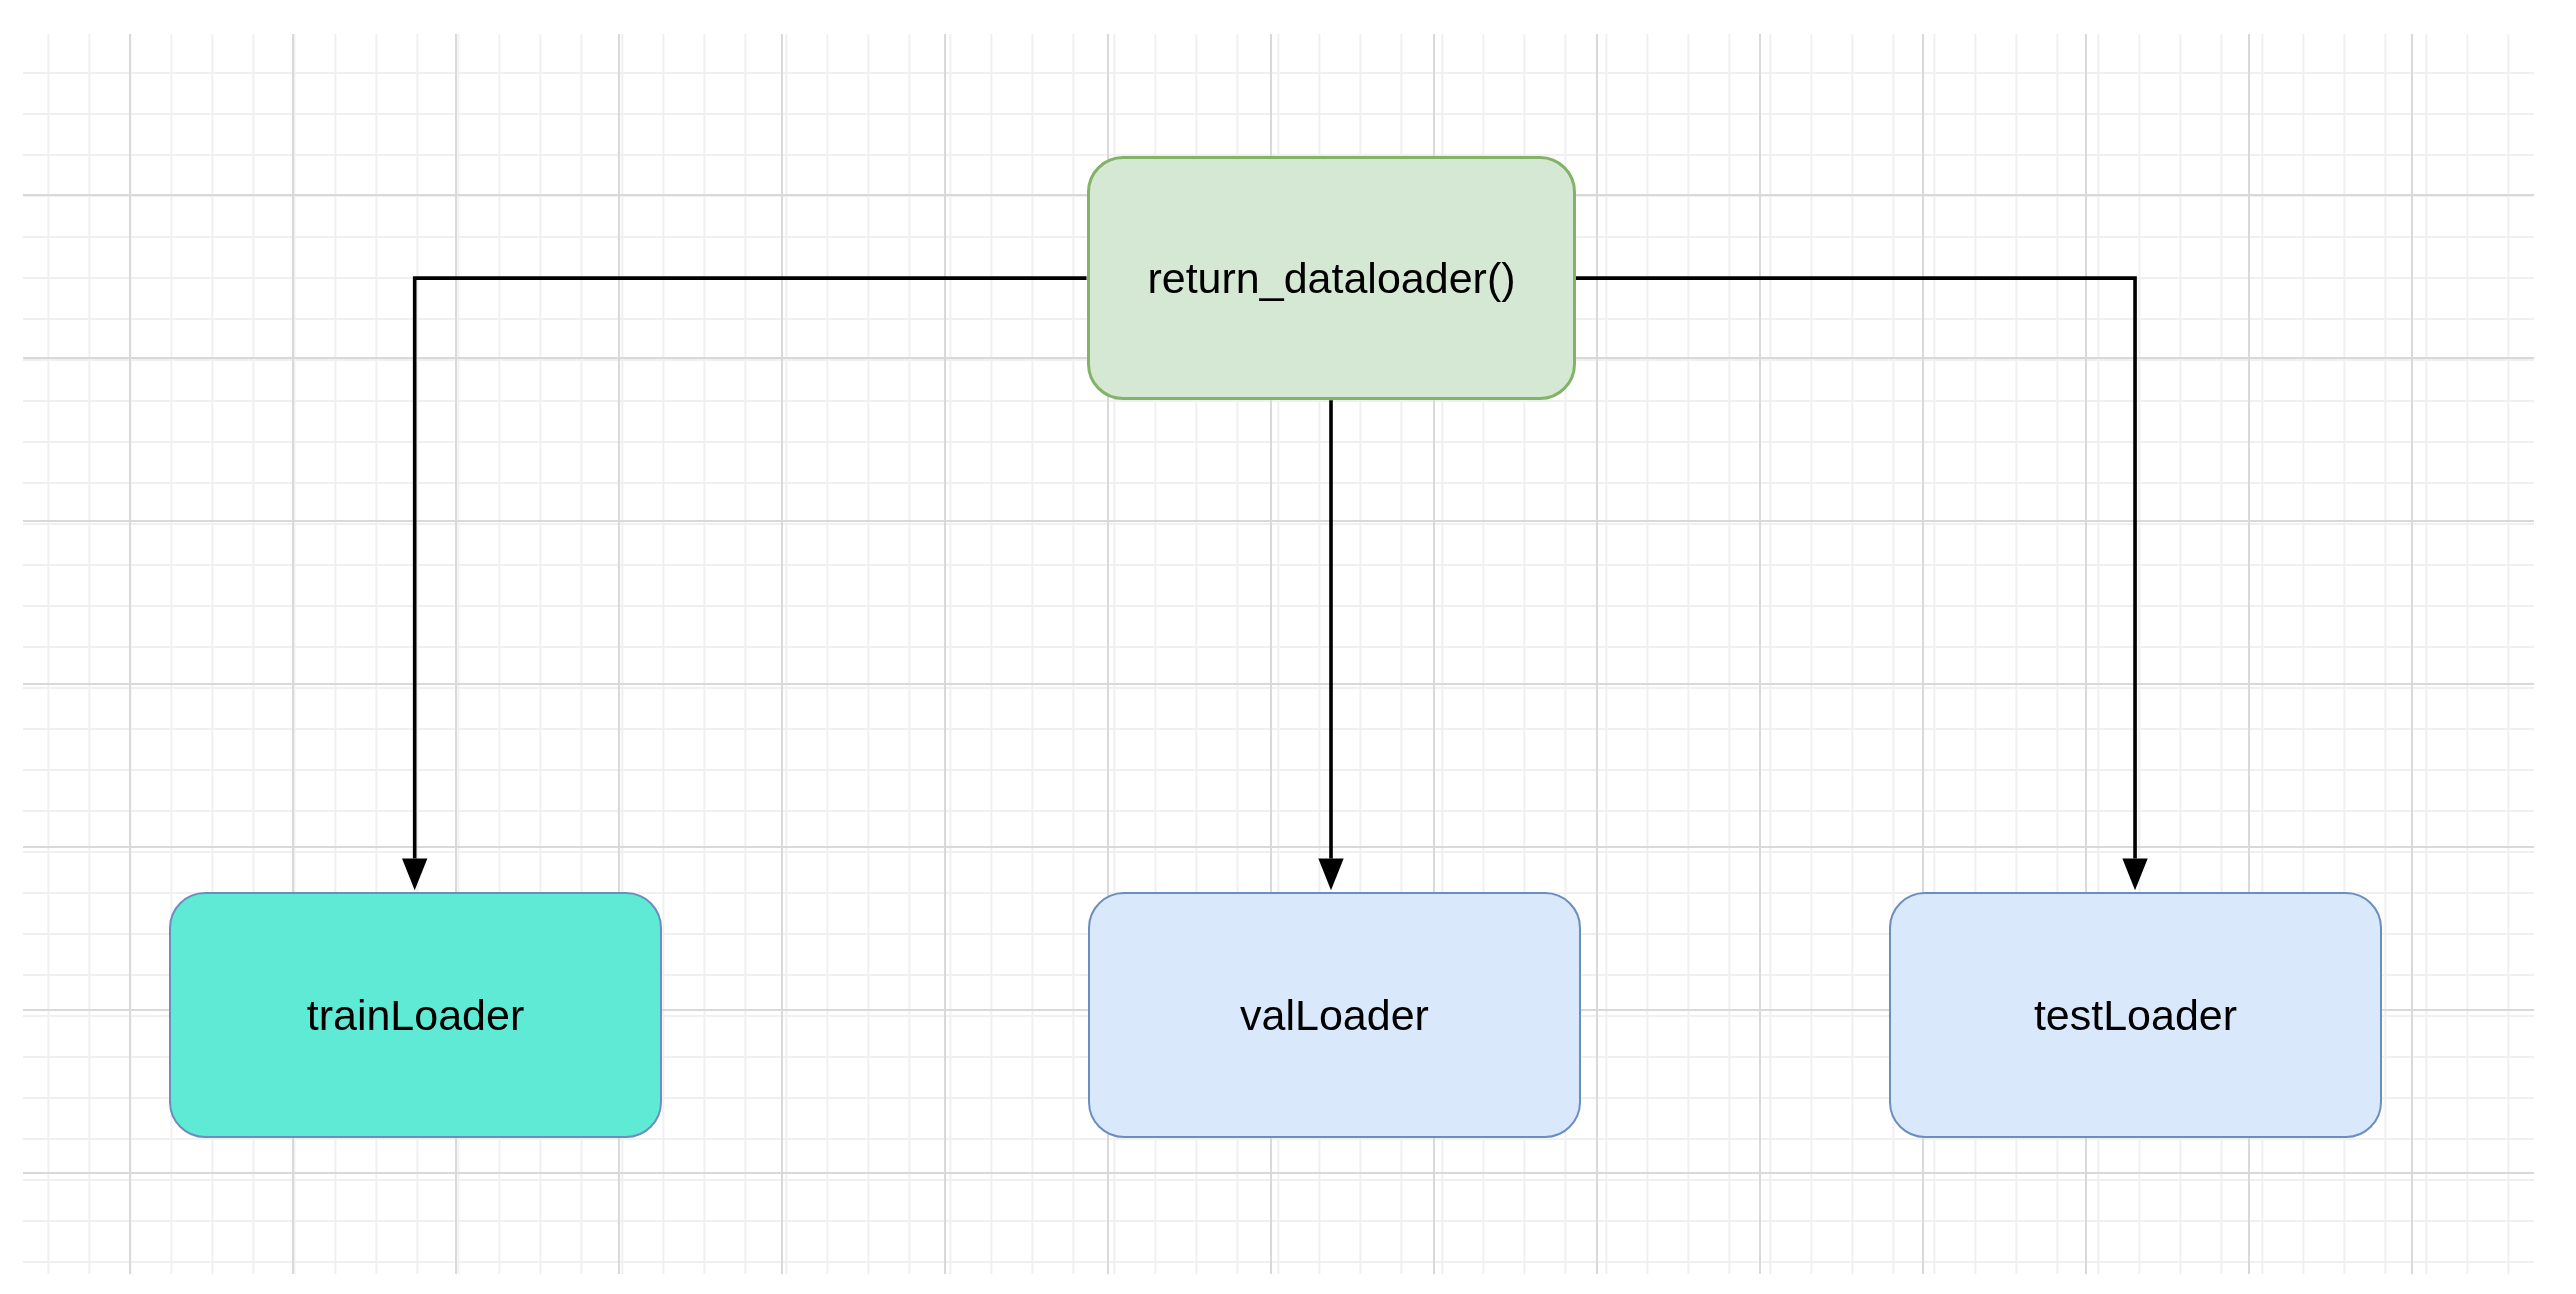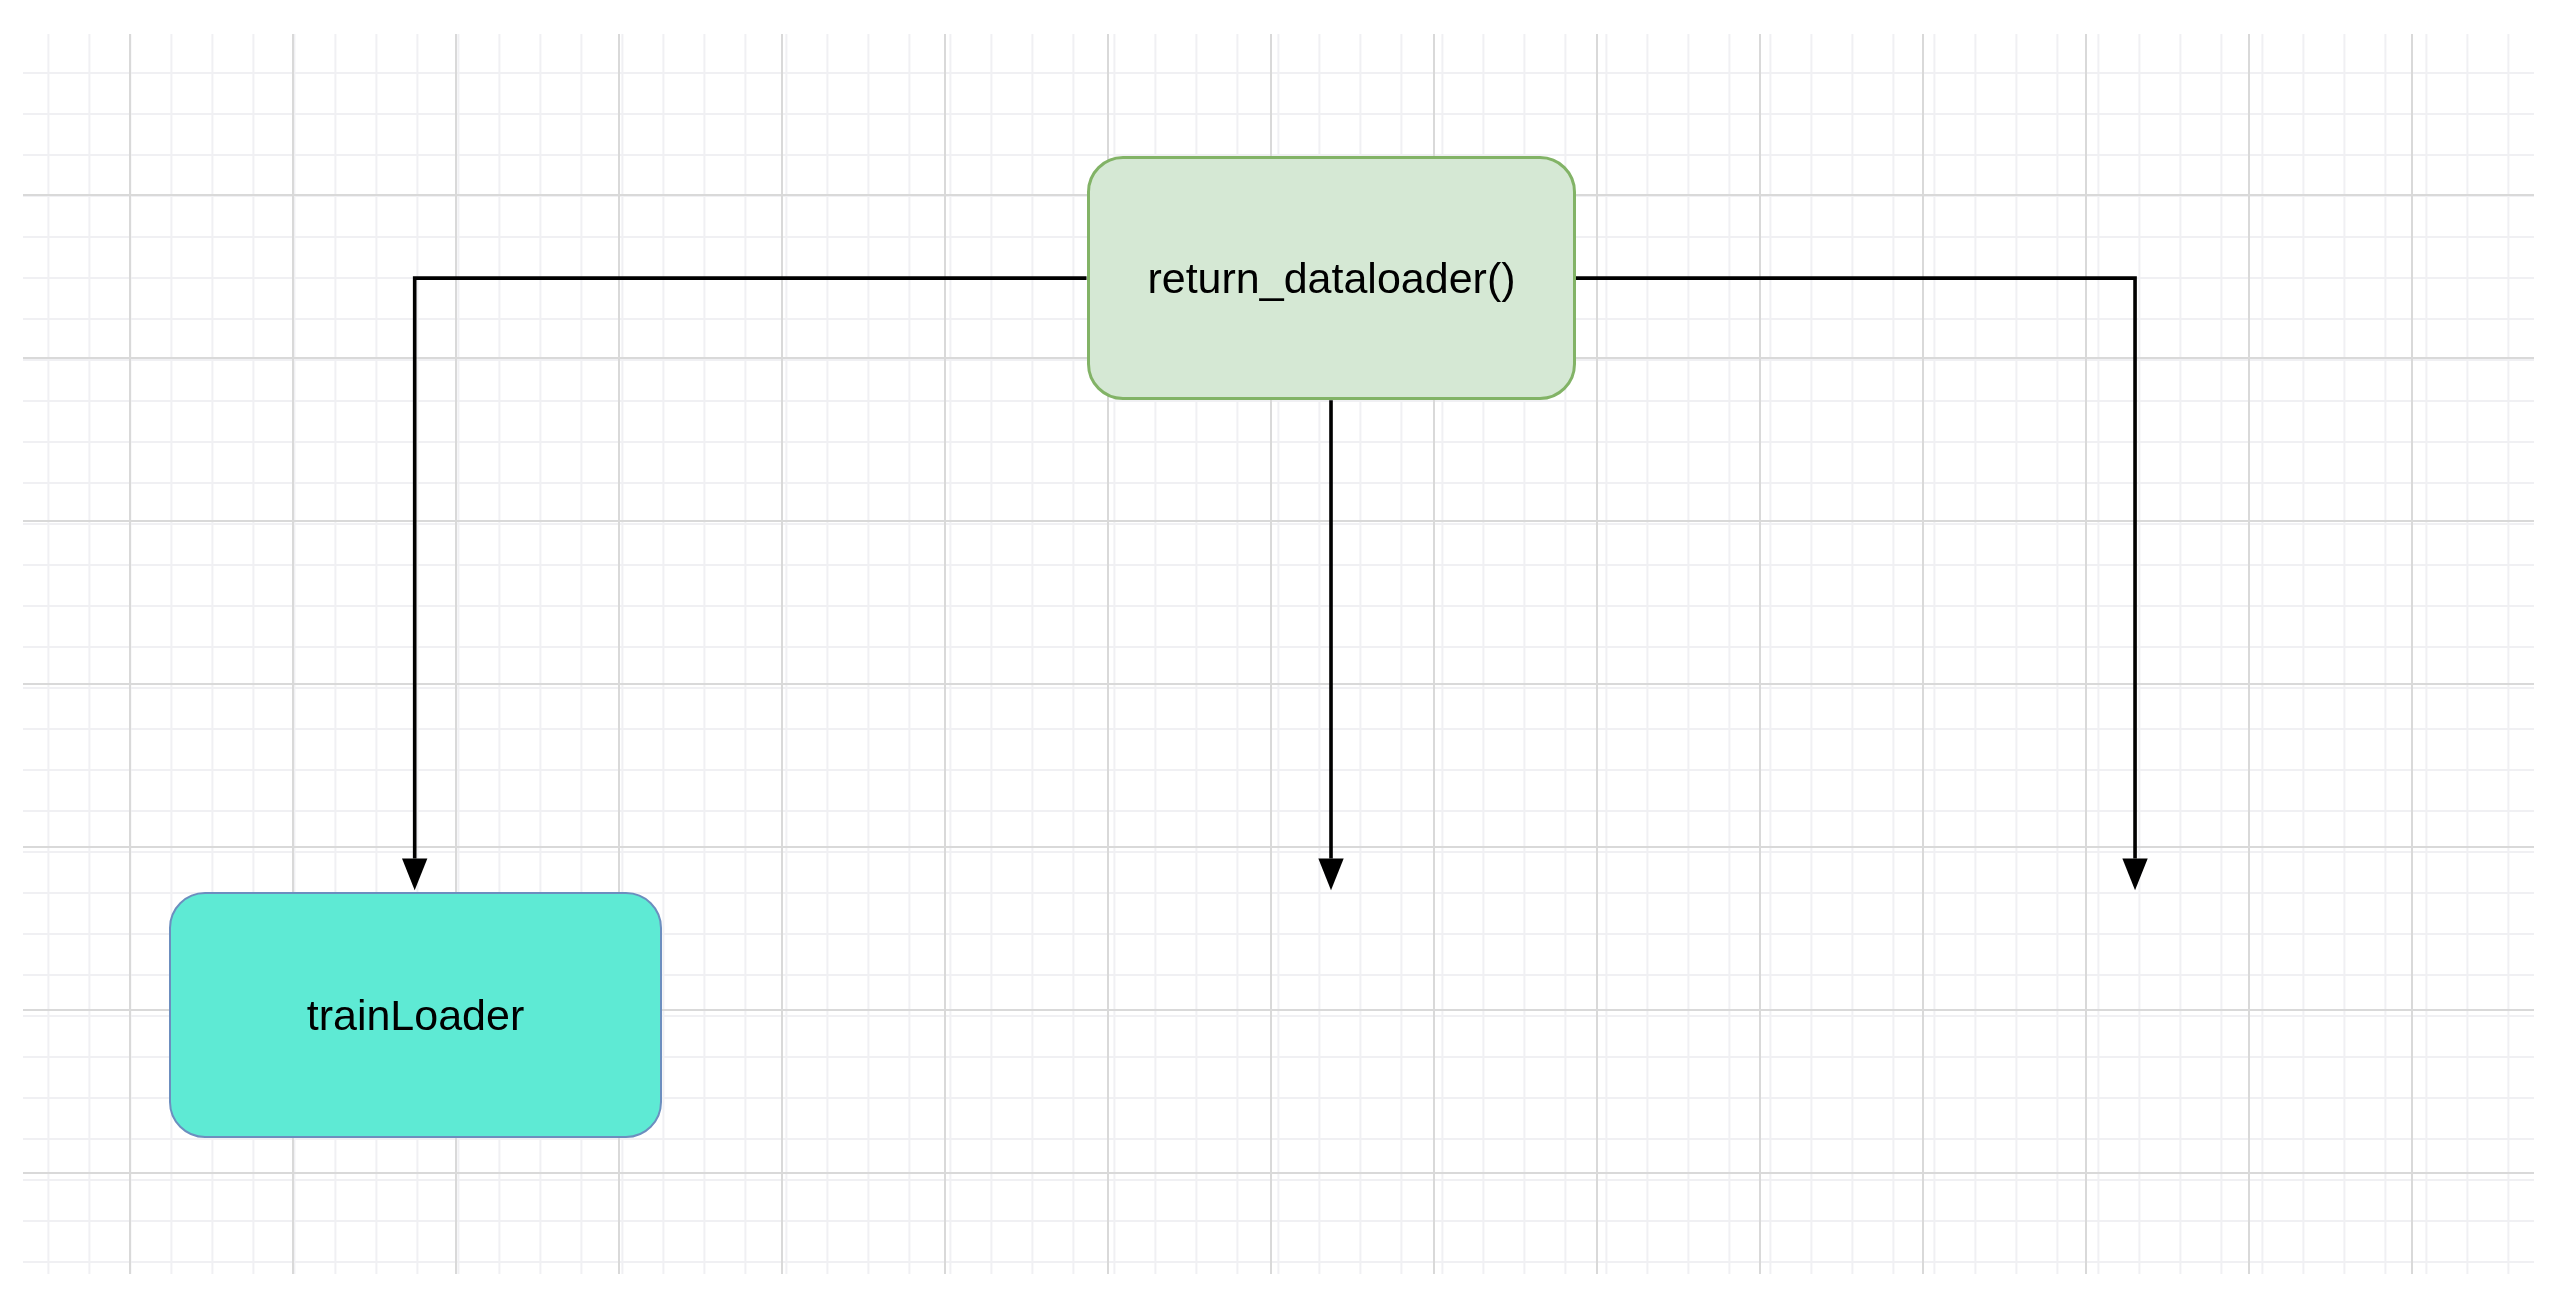--- a/index.html
+++ b/index.html
@@ -94,16 +94,22 @@
   </svg>
 
   <div class="node node-green" style="background: rgb(213, 232, 212); border-color: rgb(130, 179, 102);">
     <span>return_dataloader()</span>
   </div>
 
   <div class="node node-blue node-train" style="background: #5eead4; border-color: rgb(108, 142, 191);">
     <span>trainLoader</span>
   </div>
 
+  <div class="node node-blue node-val" style="background: rgb(218, 232, 252); border-color: rgb(108, 142, 191);">
+    <span>valLoader</span>
+  </div>
 
+  <div class="node node-blue node-test" style="background: rgb(218, 232, 252); border-color: rgb(108, 142, 191);">
+    <span>testLoader</span>
+  </div>
 
 </div>
 
 
 </body></html>

